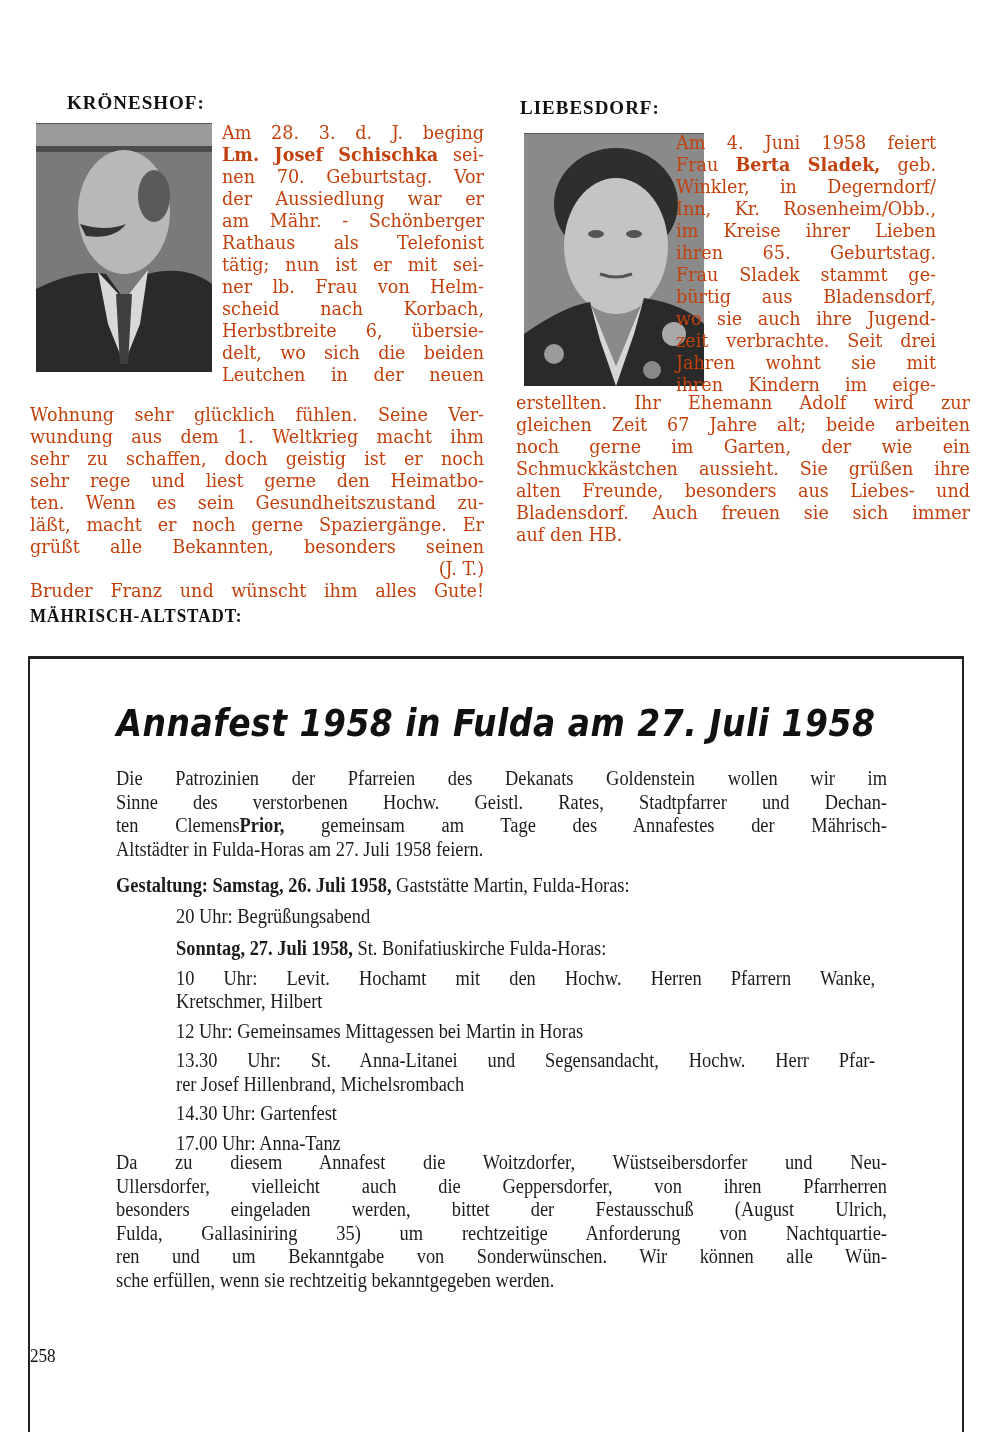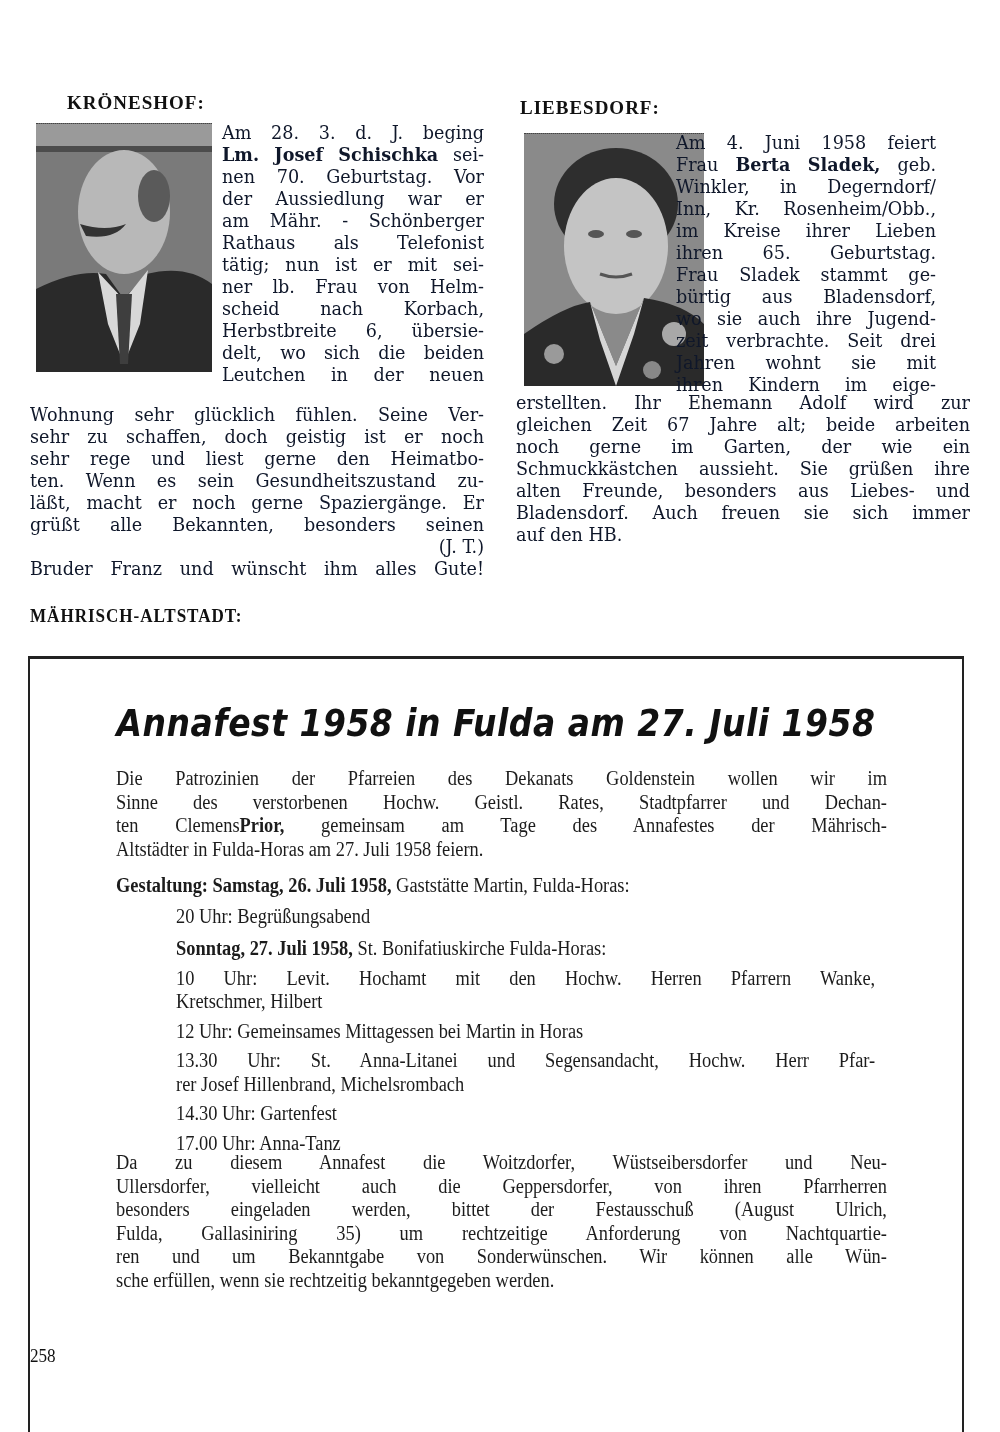--- a/index.html
+++ b/index.html
@@ -6,21 +6,21 @@
   body {
     width: 1000px; height: 1432px; position: relative; overflow: hidden;
     font-family: "DejaVu Serif", serif; color: #1a1a1a;
   }
   .heading {
     position: absolute; font-family: "Liberation Serif", serif; font-weight: bold;
     font-size: 19px; letter-spacing: 1px; color: #111;
   }
   .col-text {
     position: absolute; font-family: "DejaVu Serif", serif; font-size: 17.6px;
-    line-height: 22px; text-align: justify; color: #0f172a;
+    line-height: 22px; text-align: justify; color: #c2410c;
   }
   .col-text .ln { display: block; text-align: justify; text-align-last: justify; white-space: nowrap; }
   .col-text .ln.last { text-align-last: left; }
   .col-text .ln.right { text-align-last: right; }
   .col-text b { font-weight: bold; }
   .photo {
     position: absolute; background: #6e6e6e; overflow: hidden;
     border-top: 1px dotted #444;
   }
   .photo svg { width: 100%; height: 100%; display: block; }
@@ -78,20 +78,21 @@
   <span class="ln">tätig; nun ist er mit sei-</span>
   <span class="ln">ner lb. Frau von Helm-</span>
   <span class="ln">scheid  nach  Korbach,</span>
   <span class="ln">Herbstbreite 6, übersie-</span>
   <span class="ln">delt, wo sich die beiden</span>
   <span class="ln">Leutchen  in  der  neuen</span>
 </div>
 
 <div class="col-text" style="left:30px; top:376px; width:454px;margin-top:28px;">
   <span class="ln">Wohnung sehr glücklich fühlen. Seine Ver-</span>
+  <span class="ln">wundung aus dem 1. Weltkrieg macht ihm</span>
   <span class="ln">sehr zu schaffen, doch geistig ist er noch</span>
   <span class="ln">sehr rege und liest gerne den Heimatbo-</span>
   <span class="ln">ten. Wenn es sein Gesundheitszustand zu-</span>
   <span class="ln">läßt, macht er noch gerne Spaziergänge. Er</span>
   <span class="ln">grüßt alle Bekannten,  besonders seinen</span>
   <span class="ln right">(J. T.)</span>
   <span class="ln">Bruder Franz und wünscht ihm alles Gute!</span>
 </div>
 
 <div class="heading" style="left:520px; top:97px;">LIEBESDORF:</div>

